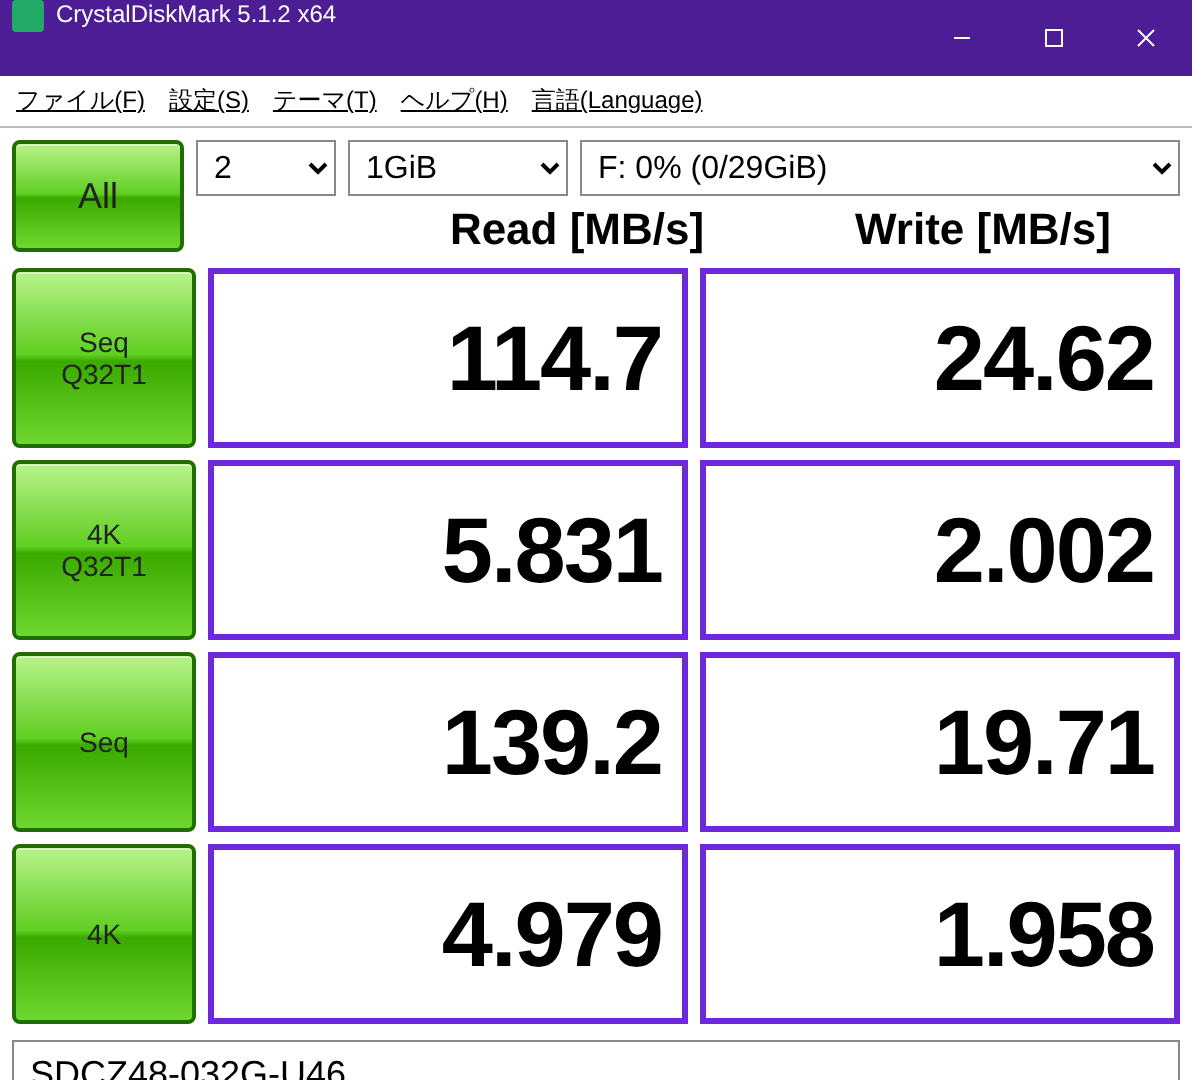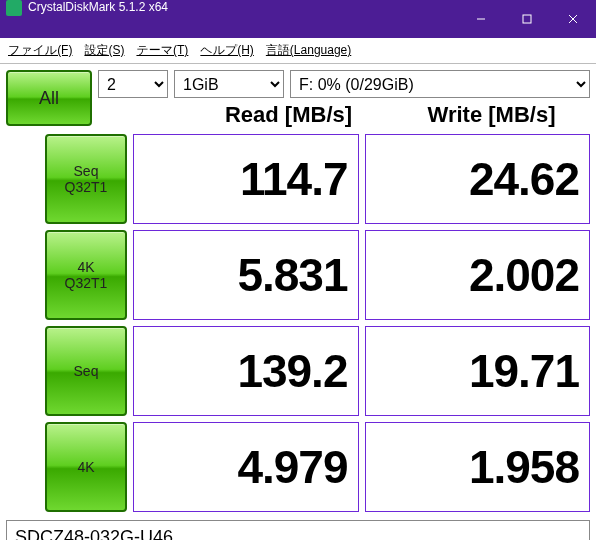--- a/index.html
+++ b/index.html
@@ -45,42 +45,42 @@
   display: flex;
   align-items: center;
   justify-content: center;
   font-size: 14px;
   font-weight: normal;
   color: #222;
   text-align: center;
   line-height: 1.15;
 }
 .btn-all { width: 86px; height: 56px; font-size: 18px; }
-.btn-test { width: 82px; height: 90px; margin-left: 39px; }
+.btn-test { width: 92px; height: 90px; }
 
 .select-wrap { display: flex; gap: 6px; flex: 1; }
 select {
   border: 1px solid #888;
   font-size: 16px;
   padding: 2px 4px;
   background: #fff;
   height: 28px;
 }
 #sel-runs  { width: 70px; }
 #sel-size  { width: 110px; }
 #sel-drive { flex: 1; }
 
 .headers { display: flex; gap: 6px; margin-left: 92px; justify-content: space-between; }
 .header-col { flex: 1; text-align: center; font-size: 22px; font-weight: bold; color: #000; }
 
 .result-row { display: flex; gap: 6px; margin-bottom: 6px; }
 .result-cell {
   flex: 1;
   height: 90px;
-  border: 1px solid #6d28d9;
+  border: 3px solid #6d28d9;
   background: #fff;
   display: flex;
   align-items: center;
   justify-content: flex-end;
   padding-right: 10px;
   font-size: 46px;
   font-weight: bold;
   color: #000;
   letter-spacing: -1px;
 }

